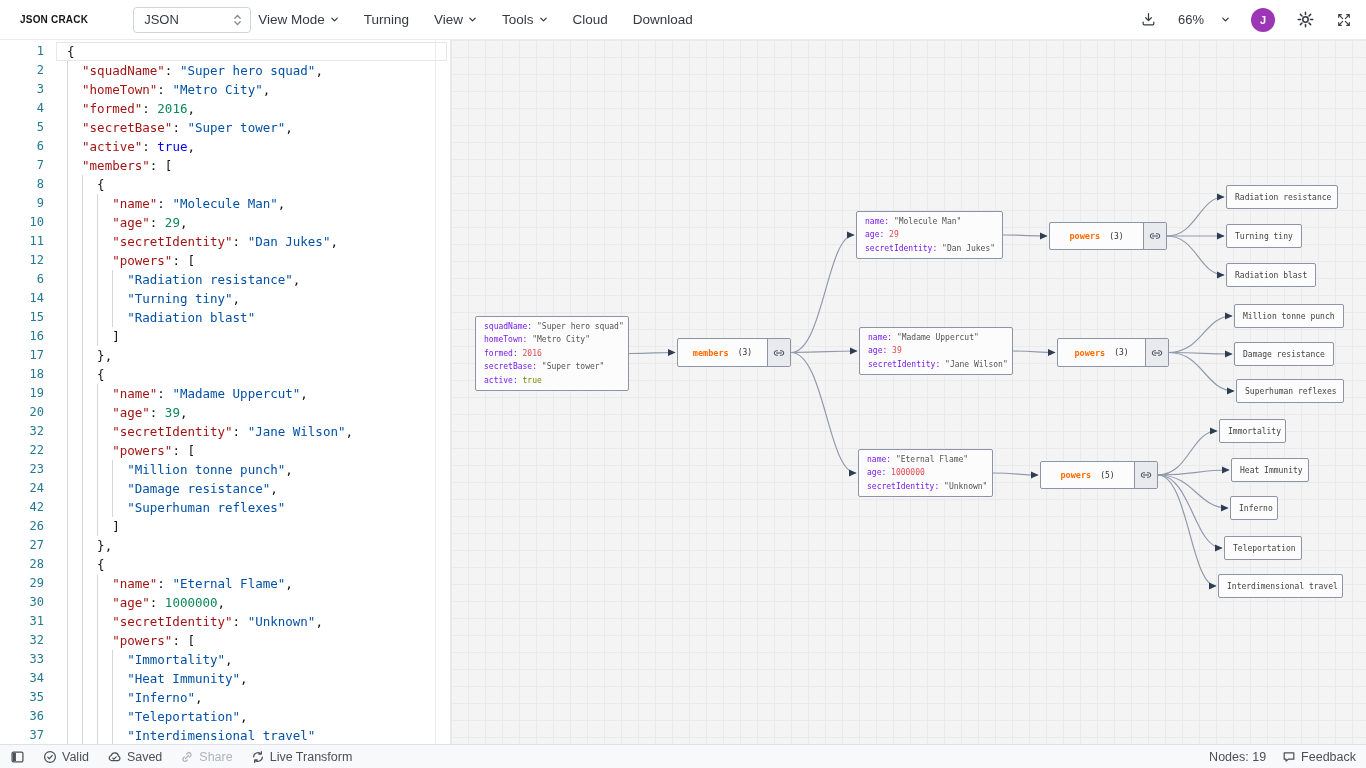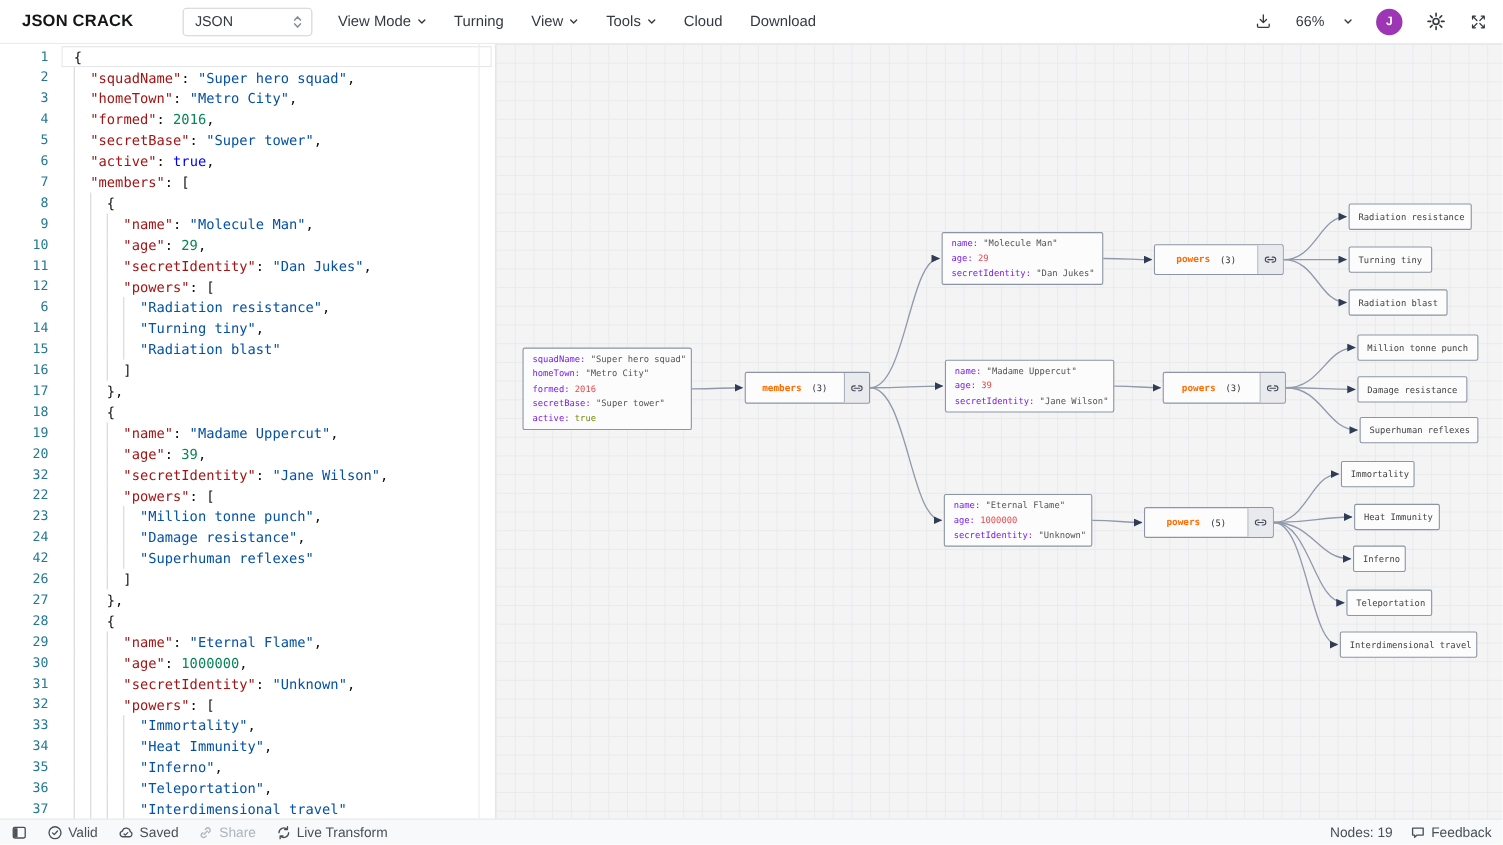--- a/index.html
+++ b/index.html
@@ -2,26 +2,26 @@
 <html><head>
 <meta charset="utf-8">
 <style>
   * { margin:0; padding:0; box-sizing:border-box; }
   html,body { width:1366px; height:768px; overflow:hidden; background:#fff;
     font-family:"Liberation Sans", sans-serif; }
 
   
   .toolbar { height:40px; background:#fff; border-bottom:1px solid #e9ecef;
     display:flex; align-items:center; padding:0 14px 0 20px; position:relative; z-index:5; }
-  .logo { font-size:15px; font-weight:800; color:#141517; letter-spacing:.2px; margin-right:45px;text-align:right; }
+  .logo { font-size:10px; font-weight:800; color:#141517; letter-spacing:.2px; margin-right:45px;text-align:right; }
   .fmt-select { width:118px; height:26px; border:1px solid #ced4da; border-radius:4px;
     background:#fff; display:flex; align-items:center; padding:0 8px 0 10px;
     font-size:13px; color:#343a40; cursor:pointer; }
   .fmt-select .val { flex:1; }
-  .menu { display:flex; align-items:center; gap:25px; margin-left:23px; }
+  .menu { display:flex; align-items:center; gap:25px; margin-left:7px; }
   .menu-item { display:flex; align-items:center; gap:5px; font-size:13.5px; color:#343a40; cursor:pointer; }
   .tb-right { margin-left:auto; display:flex; align-items:center; gap:21px; }
   .search-box { width:180px; height:26px; border:1px solid #dee2e6; border-radius:4px;
     background:#fff; display:flex; align-items:center; padding:0 8px; gap:6px; }
   .search-box input { border:none; outline:none; flex:1; font-size:13px; color:#495057;
     font-family:"Liberation Sans", sans-serif; background:transparent; min-width:0; }
   .search-box input::placeholder { color:#adb5bd; }
   .zoom-ctl { display:flex; align-items:center; gap:17px; font-size:13px; color:#343a40; cursor:pointer; }
   .avatar { width:24px; height:24px; border-radius:50%; background:#9c36b5; color:#fff;
     font-size:11px; font-weight:700; display:flex; align-items:center; justify-content:center; cursor:pointer; }

